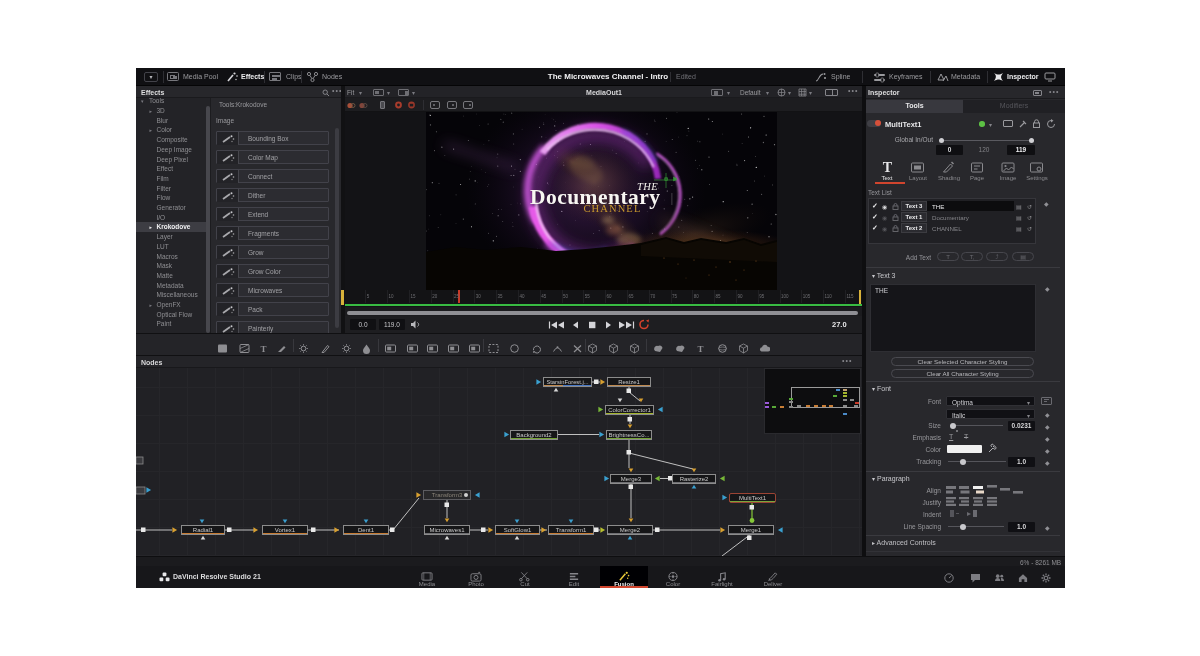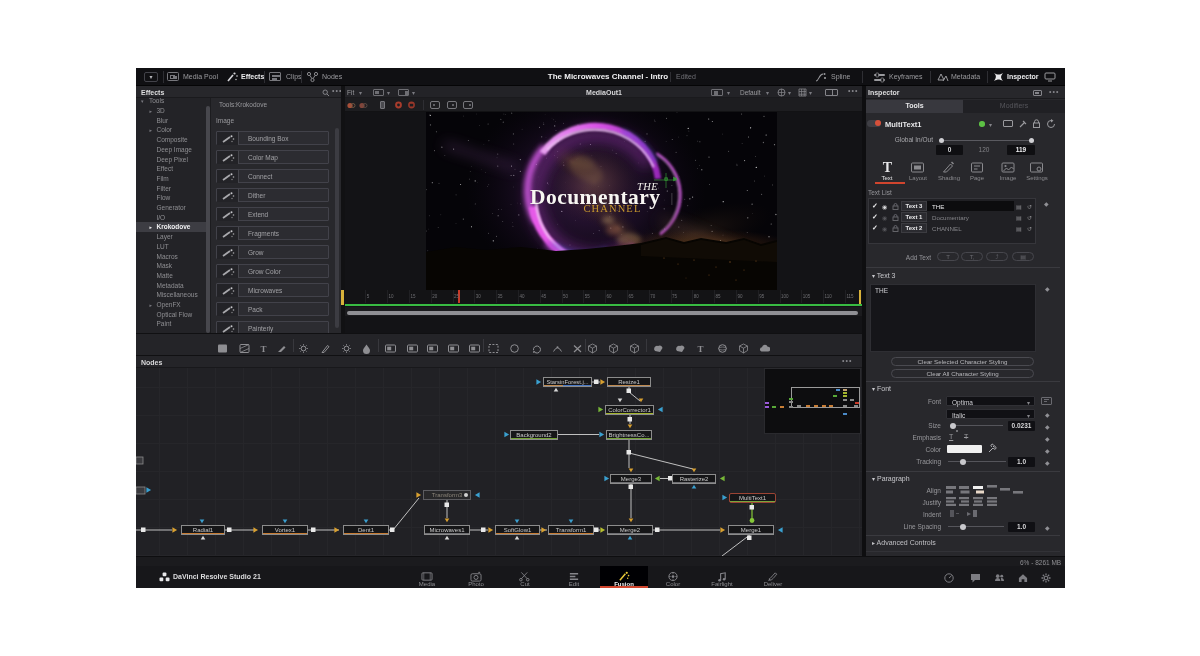--- a/index.html
+++ b/index.html
@@ -665,20 +665,42 @@
         <div class="abs" style="left: 456.3px; top: 0px; width: 1px; height: 13px; background: rgb(32, 32, 35);"></div>
         <div class="abs" style="left: 457.8px; top: 3.5px; font-size: 4.5px; color: rgb(110, 110, 114);">105</div>
         <div class="abs" style="left: 478.1px; top: 0px; width: 1px; height: 13px; background: rgb(32, 32, 35);"></div>
         <div class="abs" style="left: 479.6px; top: 3.5px; font-size: 4.5px; color: rgb(110, 110, 114);">110</div>
         <div class="abs" style="left: 499.9px; top: 0px; width: 1px; height: 13px; background: rgb(32, 32, 35);"></div>
         <div class="abs" style="left: 501.4px; top: 3.5px; font-size: 4.5px; color: rgb(110, 110, 114);">115</div>
       </div>
   <div class="abs" style="left:0;top:218px;width:517px;height:2.2px;background:#38bb42;"></div>
   <div class="abs" style="left:0;top:220.5px;width:517px;height:9.5px;background:#1b1b1e;"></div>
   <div class="abs" style="left:2px;top:225px;width:511px;height:3.5px;background:#8f8f94;border-radius:2px;"></div>
+  <div class="abs" style="left:0;top:230px;width:517px;height:17px;background:#1e1e21;">
+    <div class="abs" style="left:5px;top:3px;width:26px;height:11px;background:#101013;border-radius:1px;color:#c8c8cc;font-size:6.5px;text-align:center;line-height:11px;">0.0</div>
+    <div class="abs" style="left:34px;top:3px;width:26px;height:11px;background:#101013;border-radius:1px;color:#c8c8cc;font-size:6.5px;text-align:center;line-height:11px;">119.0</div>
+    <svg class="abs" style="left:65px;top:4px;" width="11" height="9" viewBox="0 0 11 9">
+          <path d="M1 3 h2 l2.5-2.5 v8 L3 6 H1 Z" fill="#b8b8bc"></path>
+          <path d="M7.5 2.5 C9 3.5 9 5.5 7.5 6.5" stroke="#b8b8bc" stroke-width="0.9" fill="none"></path>
+        </svg>
+    <svg class="abs" style="left:202.5px;top:4.5px;" width="105" height="8" viewBox="0 0 105 8">
+      <path d="M1.5 0.5 v7" stroke="#d4d4d8" stroke-width="1.2"></path>
+      <path d="M9 0.5 L3 4 L9 7.5 Z M16 0.5 L10 4 L16 7.5 Z" fill="#d4d4d8"></path>
+      <path d="M30 0.5 L25 4 L30 7.5 Z" fill="#d4d4d8"></path>
+      <rect x="41" y="0.8" width="6.4" height="6.4" fill="#d4d4d8"></rect>
+      <path d="M58 0.5 L63 4 L58 7.5 Z" fill="#d4d4d8"></path>
+      <path d="M71 0.5 L77 4 L71 7.5 Z M78 0.5 L84 4 L78 7.5 Z" fill="#d4d4d8"></path>
+      <path d="M85.5 0.5 v7" stroke="#d4d4d8" stroke-width="1.2"></path>
+    </svg>
+    <svg class="abs" style="left:292px;top:3px;" width="14" height="11" viewBox="0 0 14 11">
+          <path d="M7 1.5 a4 4 0 1 0 4 4" fill="none" stroke="#d4412c" stroke-width="1.6"></path>
+          <path d="M9 1.5 l3-1 l-0.5 3 Z" fill="#d4412c"></path>
+        </svg>
+    <div class="txt" style="left:487px;top:4px;font-size:7.5px;font-weight:bold;color:#e8e8ea;">27.0</div>
+  </div>
 </div>
 <div class="abs" style="left:0;top:265px;width:726px;height:23px;background:#242428;border-top:1px solid #101012;border-bottom:1px solid #101012;" id="ftoolbar">
       <div class="abs" style="left: 157px; top: 5px; width: 1px; height: 13px; background: rgb(56, 56, 61);"></div>
       <div class="abs" style="left: 242px; top: 5px; width: 1px; height: 13px; background: rgb(56, 56, 61);"></div>
       <div class="abs" style="left: 347px; top: 5px; width: 1px; height: 13px; background: rgb(56, 56, 61);"></div>
       <div class="abs" style="left: 449px; top: 5px; width: 1px; height: 13px; background: rgb(56, 56, 61);"></div>
       <div class="abs" style="left: 510px; top: 5px; width: 1px; height: 13px; background: rgb(56, 56, 61);"></div>
       <div class="abs" style="left: 80.5px; top: 6px; width: 11px; height: 11px;"><svg width="11" height="11" viewBox="0 0 11 11">
           <rect x="1" y="1.5" width="9" height="8" rx="1" fill="#8e8e92"></rect>
         </svg></div>

